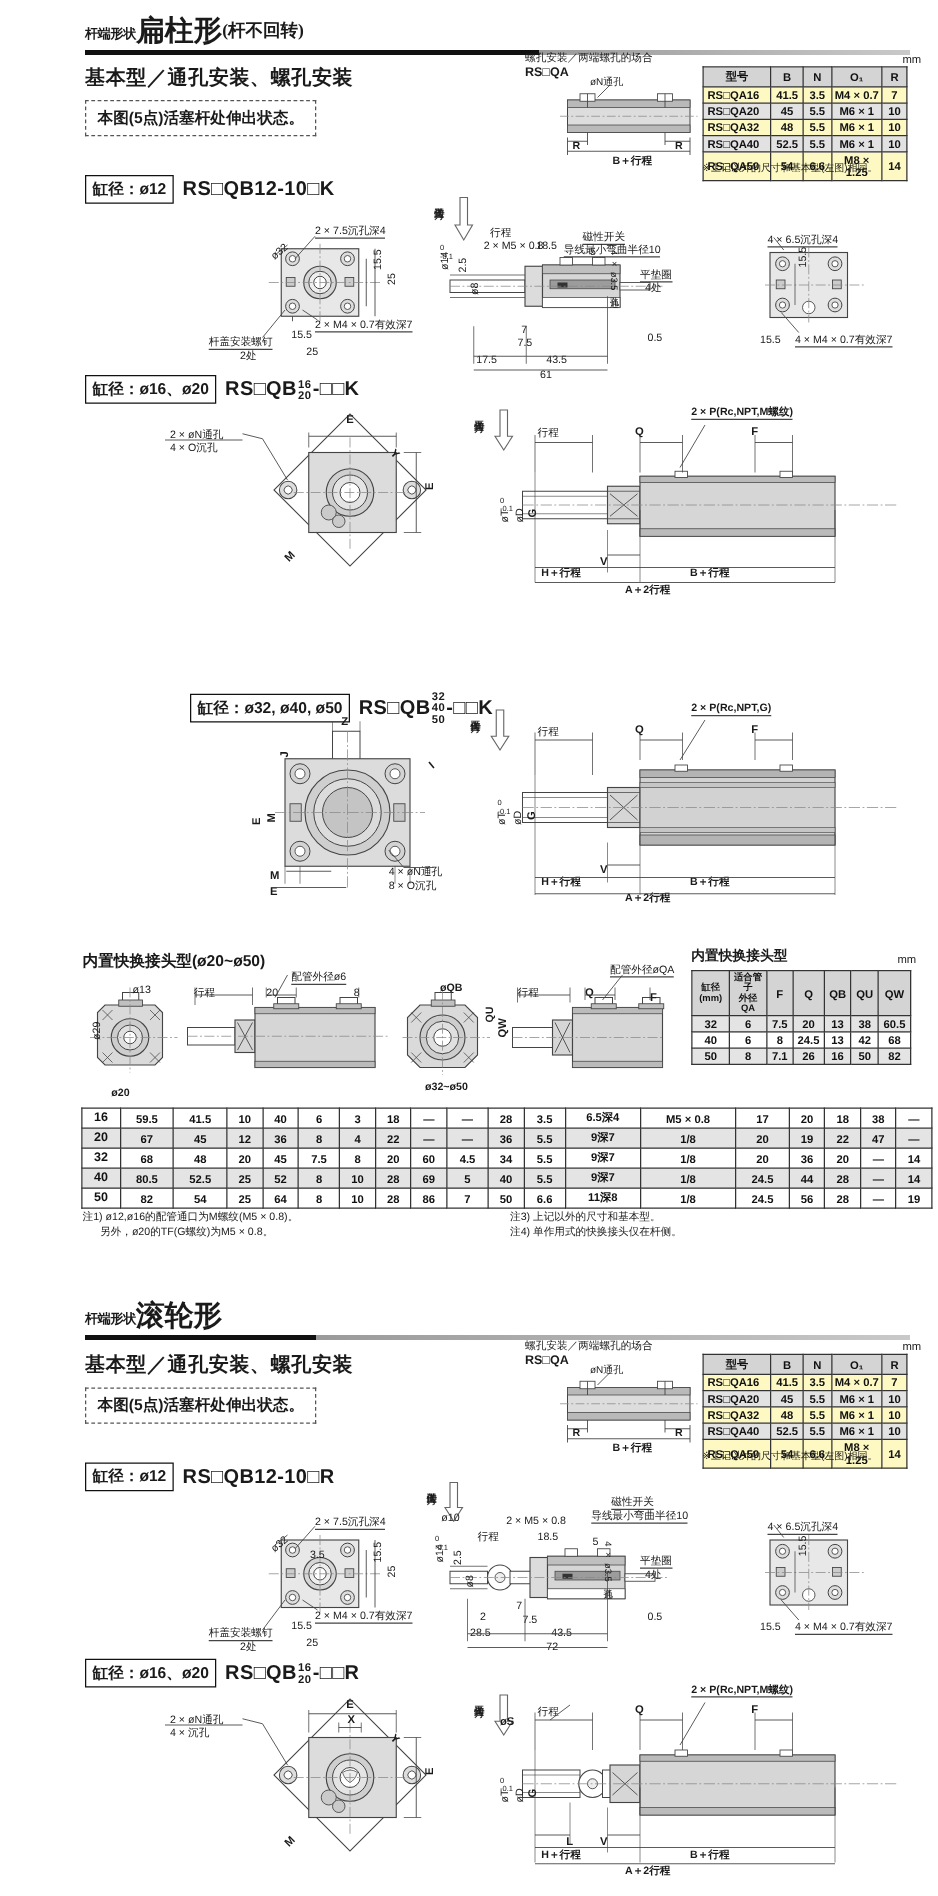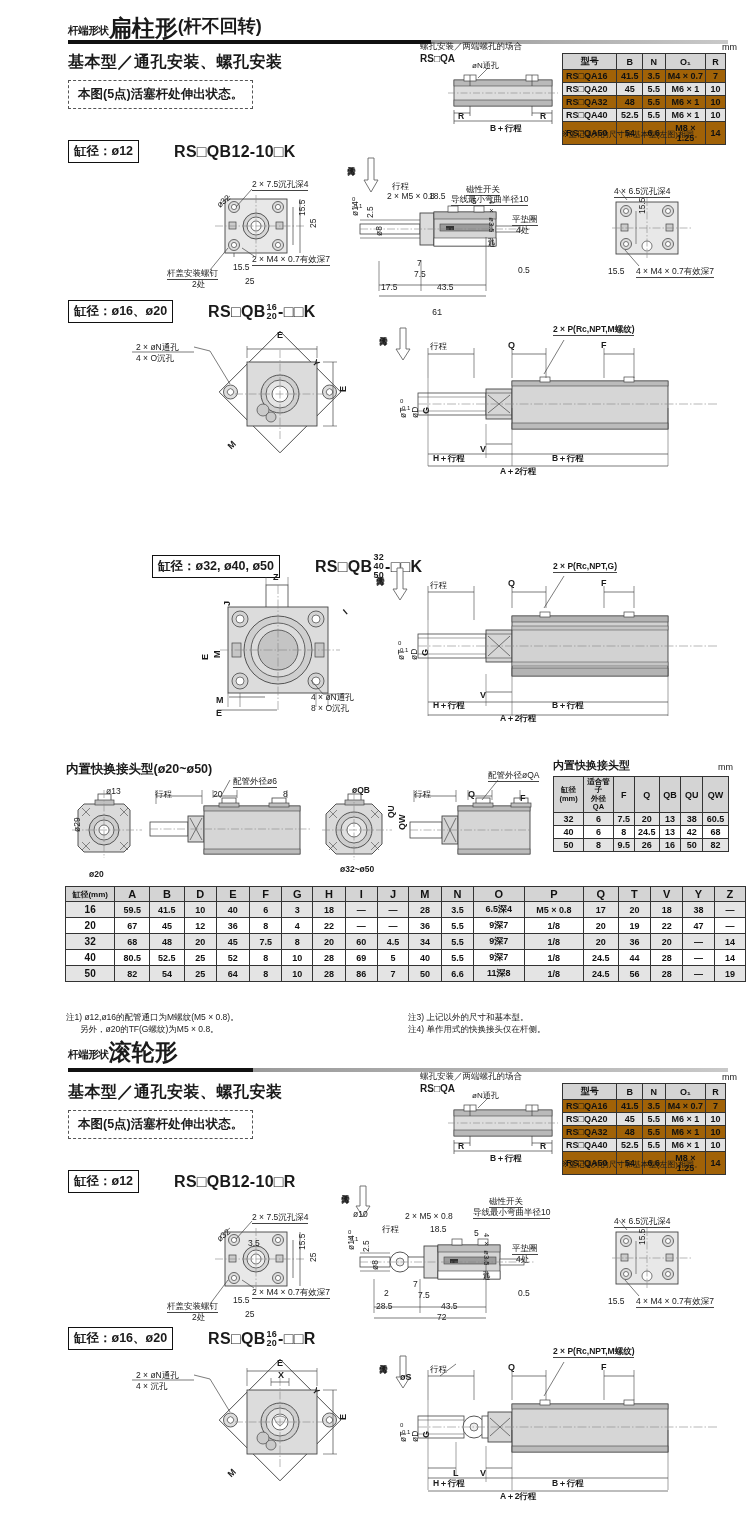--- a/index.html
+++ b/index.html
@@ -12,50 +12,50 @@
 
   
   .abs{position:absolute;}
   .t{position:absolute;white-space:nowrap;line-height:1;}
   .b{font-weight:bold;}
 
   
   .sec-head{position:absolute;display:flex;align-items:flex-end;}
   .sec-head .small{font-size:10.5px;font-weight:bold;letter-spacing:-.3px;padding-bottom:2px;}
   .sec-head .big{font-size:23px;font-weight:bold;letter-spacing:0px;line-height:.95;}
-  .sec-head .paren{font-size:18px;font-weight:bold;padding-bottom:2px;}
+  .sec-head .paren{font-size:14px;font-weight:bold;padding-bottom:2px;font-family:Liberation Serif, serif;}
   .rule{position:absolute;height:4px;background:linear-gradient(to right,#111 0%,#111 55%,#9a9a9a 55%,#c9c9c9 100%);}
 
   .sub-head{position:absolute;font-size:16px;font-weight:bold;letter-spacing:.5px;}
 
   .note-box{position:absolute;border:1.4px dashed #555;padding:5px 9px;font-size:12.5px;font-weight:bold;}
 
   
   .bore-line{position:absolute;display:flex;align-items:center;gap:7px;}
   .bore-tag{border:1.2px solid #111;padding:2px 5px;font-size:12.5px;font-weight:bold;}
-  .model{font-size:16px;font-weight:bold;letter-spacing:.3px;display:flex;align-items:center;margin-left:28px;}
+  .model{font-size:16px;font-weight:bold;letter-spacing:.3px;display:flex;align-items:center;}
   .stack{display:inline-flex;flex-direction:column;font-size:9px;line-height:1;font-weight:bold;margin:0 1px;vertical-align:middle;}
 
   
   table{border-collapse:collapse;position:absolute;}
   table td,table th{border:.8px solid #333;text-align:center;font-size:9px;padding:1px 2px;font-weight:bold;color:#111;}
   .mm-lab{position:absolute;font-size:9px;}
 
   .tbl-qa th{background:#d4d4d4;font-size:9px;}
-  .tbl-qa td{background:#a16207;}
+  .tbl-qa td{background:#fef9c3;}
   .tbl-qa tr:nth-child(odd) td{background:#e2e2e2;}
   .tbl-qa .nm{text-align:left;padding-left:3px;}
 
   .tbl-main th{background:#d4d4d4;}
   .tbl-main tr:nth-child(even) td{background:#e4e4e4;}
 
   .tbl-q th{background:#d4d4d4;}
   .tbl-q tr:nth-child(even) td{background:#e4e4e4;}
 
-  .tbl-note{position:absolute;font-size:8.5px;line-height:1.45;margin-top:44px;}
+  .tbl-note{position:absolute;font-size:8.5px;line-height:1.45;}
 
   .dim{position:absolute;font-size:8.5px;}
   .dimb{position:absolute;font-size:9px;font-weight:bold;}
   .ul{border-bottom:.8px solid #444;padding-bottom:1px;}
   .flow{position:absolute;font-size:8.5px;}
 
   svg{position:absolute;overflow:visible;}
 </style>
 </head>
 <body>
@@ -226,21 +226,21 @@
 <div class="dim" style="left:466px;top:184px;"><span class="ul">磁性开关</span></div>
 <div class="dim" style="left:451px;top:194px;"><span class="ul">导线最小弯曲半径10</span></div>
 <div class="dim" style="left:486px;top:200px;writing-mode:vertical-rl;font-size:7.5px;">4 × ø3.5通孔</div>
 <div class="dim" style="left:512px;top:214px;"><span class="ul">平垫圈</span></div>
 <div class="dim" style="left:516px;top:225px;">4处</div>
 <div class="dim" style="left:518px;top:265px;">0.5</div>
 <div class="dim" style="left:417px;top:258px;">7</div>
 <div class="dim" style="left:414px;top:269px;">7.5</div>
 <div class="dim" style="left:381px;top:282px;">17.5</div>
 <div class="dim" style="left:437px;top:282px;">43.5</div>
-<div class="dim" style="left:432px;top:308px;font-family:Liberation Mono, monospace;">61</div>
+<div class="dim" style="left:432px;top:294px;">61</div>
 <svg style="left:375px;top:255px;" width="160" height="48">
   <line x1="4" y1="6" x2="4" y2="36" stroke="#444" stroke-width="0.6"></line>
   <line x1="46" y1="6" x2="46" y2="36" stroke="#444" stroke-width="0.6"></line>
   <line x1="111" y1="-18" x2="111" y2="36" stroke="#444" stroke-width="0.6"></line>
   <line x1="4" y1="30" x2="46" y2="30" stroke="#444" stroke-width="0.7"></line>
   <line x1="46" y1="30" x2="111" y2="30" stroke="#444" stroke-width="0.7"></line>
   <line x1="4" y1="41" x2="111" y2="41" stroke="#444" stroke-width="0.7"></line>
 </svg>
 
 <div class="abs" style="left:612px;top:198px;width:80px;height:60px;">
@@ -616,52 +616,31 @@
           <td>6</td>
           <td>8</td>
           <td>24.5</td>
           <td>13</td>
           <td>42</td>
           <td>68</td>
         </tr>
   <tr>
           <td>50</td>
           <td>8</td>
-          <td>9.5</td>
+          <td>7.1</td>
           <td>26</td>
           <td>16</td>
           <td>50</td>
           <td>82</td>
         </tr>
 </tbody>
     </table>
 
 <table class="tbl-main" style="left:65px;top:886px;width:681px;">
   <tbody>
-        <tr>
-    <th style="width:49px;font-size:8px;">缸径(mm)</th>
-    <th style="width:32px;font-size:11px;">A</th>
-    <th style="width:32px;font-size:11px;">B</th>
-    <th style="width:30px;font-size:11px;">D</th>
-    <th style="width:32px;font-size:11px;">E</th>
-    <th style="width:30px;font-size:11px;">F</th>
-    <th style="width:29px;font-size:11px;">G</th>
-    <th style="width:31px;font-size:11px;">H</th>
-    <th style="width:30px;font-size:11px;">I</th>
-    <th style="width:29px;font-size:11px;">J</th>
-    <th style="width:31px;font-size:11px;">M</th>
-    <th style="width:30px;font-size:11px;">N</th>
-    <th style="width:52px;font-size:11px;">O</th>
-    <th style="width:62px;font-size:11px;">P</th>
-    <th style="width:32px;font-size:11px;">Q</th>
-    <th style="width:31px;font-size:11px;">T</th>
-    <th style="width:30px;font-size:11px;">V</th>
-    <th style="width:30px;font-size:11px;">Y</th>
-    <th style="width:29px;font-size:11px;">Z</th>
-  </tr>
   <tr>
           <td style="font-size:10px;">16</td>
           <td>59.5</td>
           <td>41.5</td>
           <td>10</td>
           <td>40</td>
           <td>6</td>
           <td>3</td>
           <td>18</td>
           <td>—</td>

